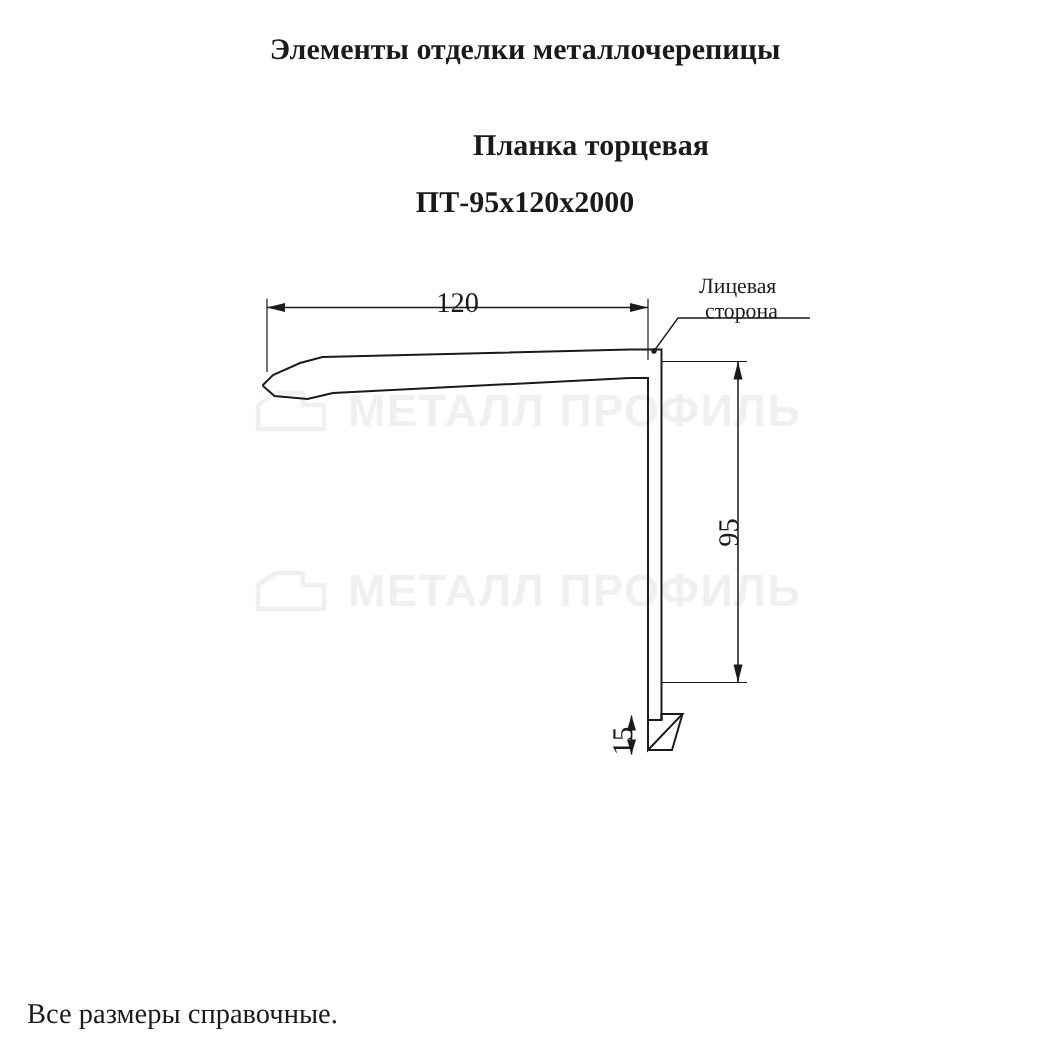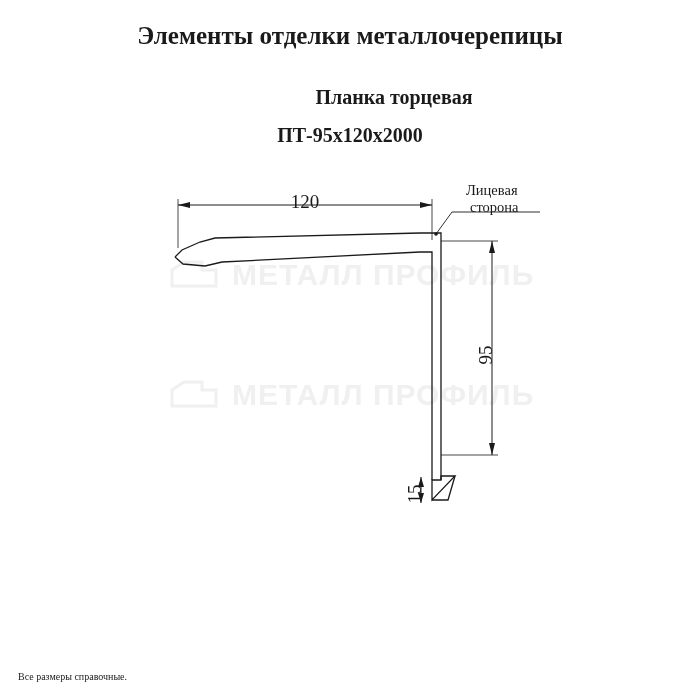--- a/index.html
+++ b/index.html
@@ -19,21 +19,21 @@
     position: relative;
     width: 700px;
     height: 700px;
   }
   .title {
     position: absolute;
     top: 22px;
     left: 0;
     width: 700px;
     text-align: center;
-    font-size: 25px;
+    font-size: 20px;
     font-weight: bold;
     letter-spacing: 0px;
   }
   .subtitle {
     position: absolute;
     top: 86px;
     left: 0;
     width: 700px;
     text-align: center;
     font-size: 20px;
@@ -54,21 +54,21 @@
     top: 0;
     left: 0;
     width: 700px;
     height: 700px;
   }
   .footer {
     position: absolute;
     left: 18px;
     bottom: 14px;
     font-family: "Liberation Serif", serif;
-    font-size: 10px;
+    font-size: 19px;
     line-height: 18px;
     color: #1a1a1a;
   }
   .footer div {
     white-space: nowrap;
   }
   .wm {
     position: absolute;
     pointer-events: none;
     color: #f0f0f0;

